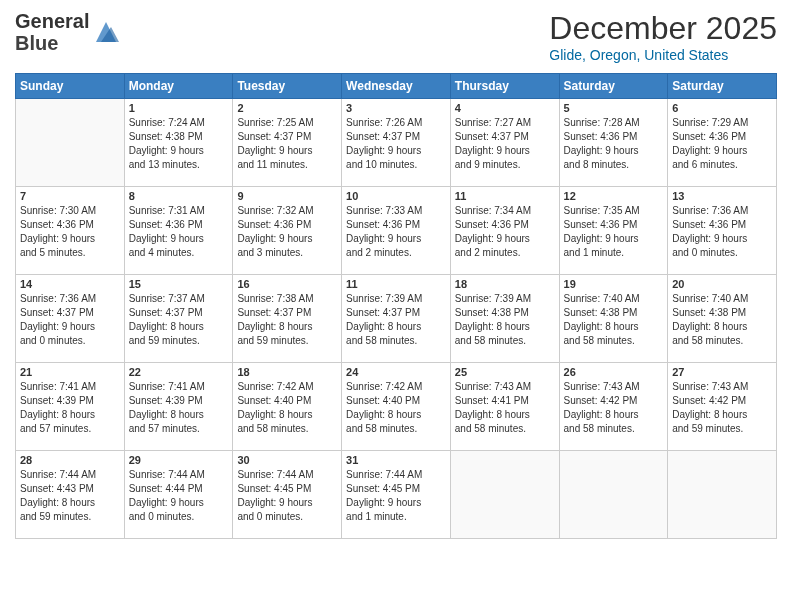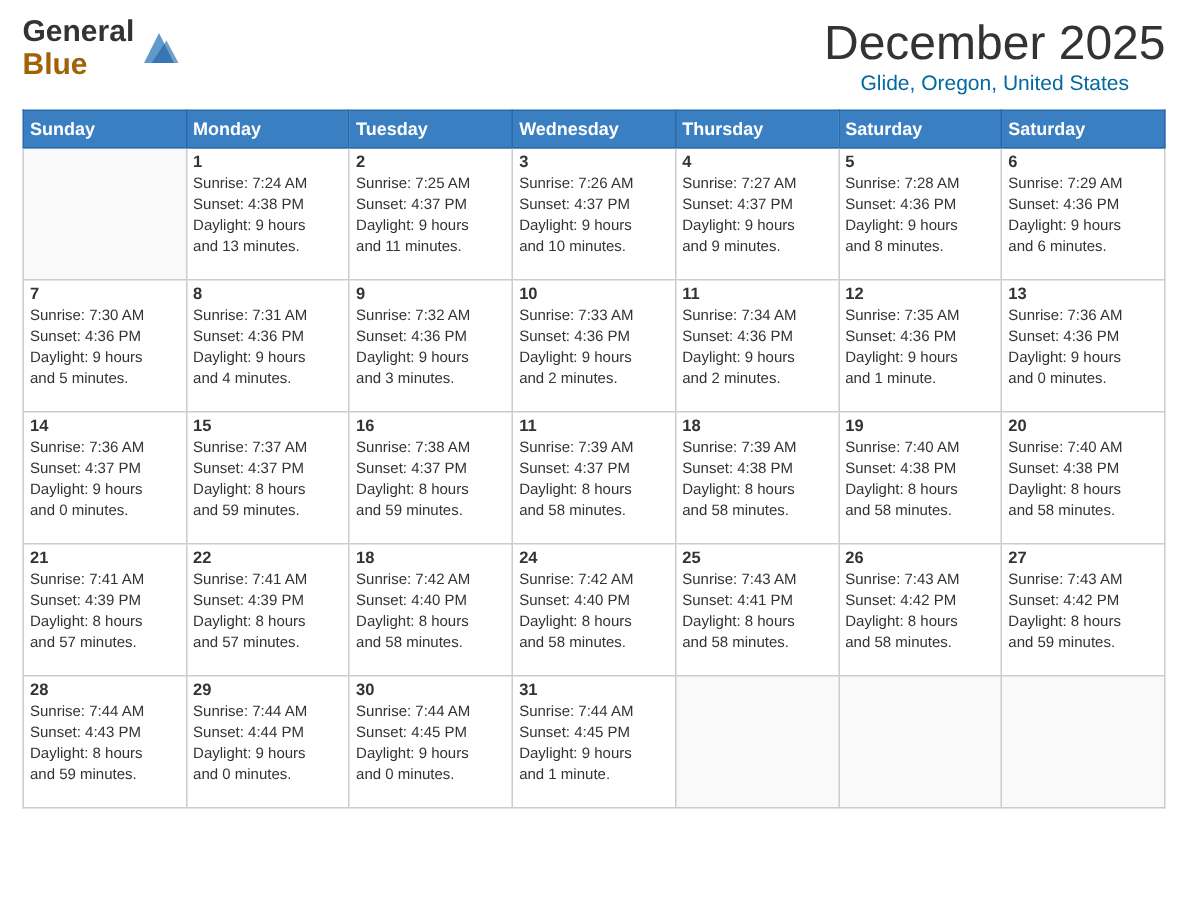--- a/index.html
+++ b/index.html
@@ -28,29 +28,29 @@
     }
     .logo-text {
       font-size: 20px;
       font-weight: bold;
       line-height: 1.1;
     }
     .logo-text .general {
       color: #333;
     }
     .logo-text .blue {
-      color: #a16207;
+      color: #404040;
     }
     .logo-icon {
       width: 30px;
       height: 30px;
       margin-left: 2px;
     }
     .title-area {
-      text-align: center;
+      text-align: left;
       margin-left: 32px;
     }
     .month-title {
       font-size: 32px;
       color: #333;
       font-weight: normal;
     }
     .location {
       font-size: 14px;
       color: #0369a1;

